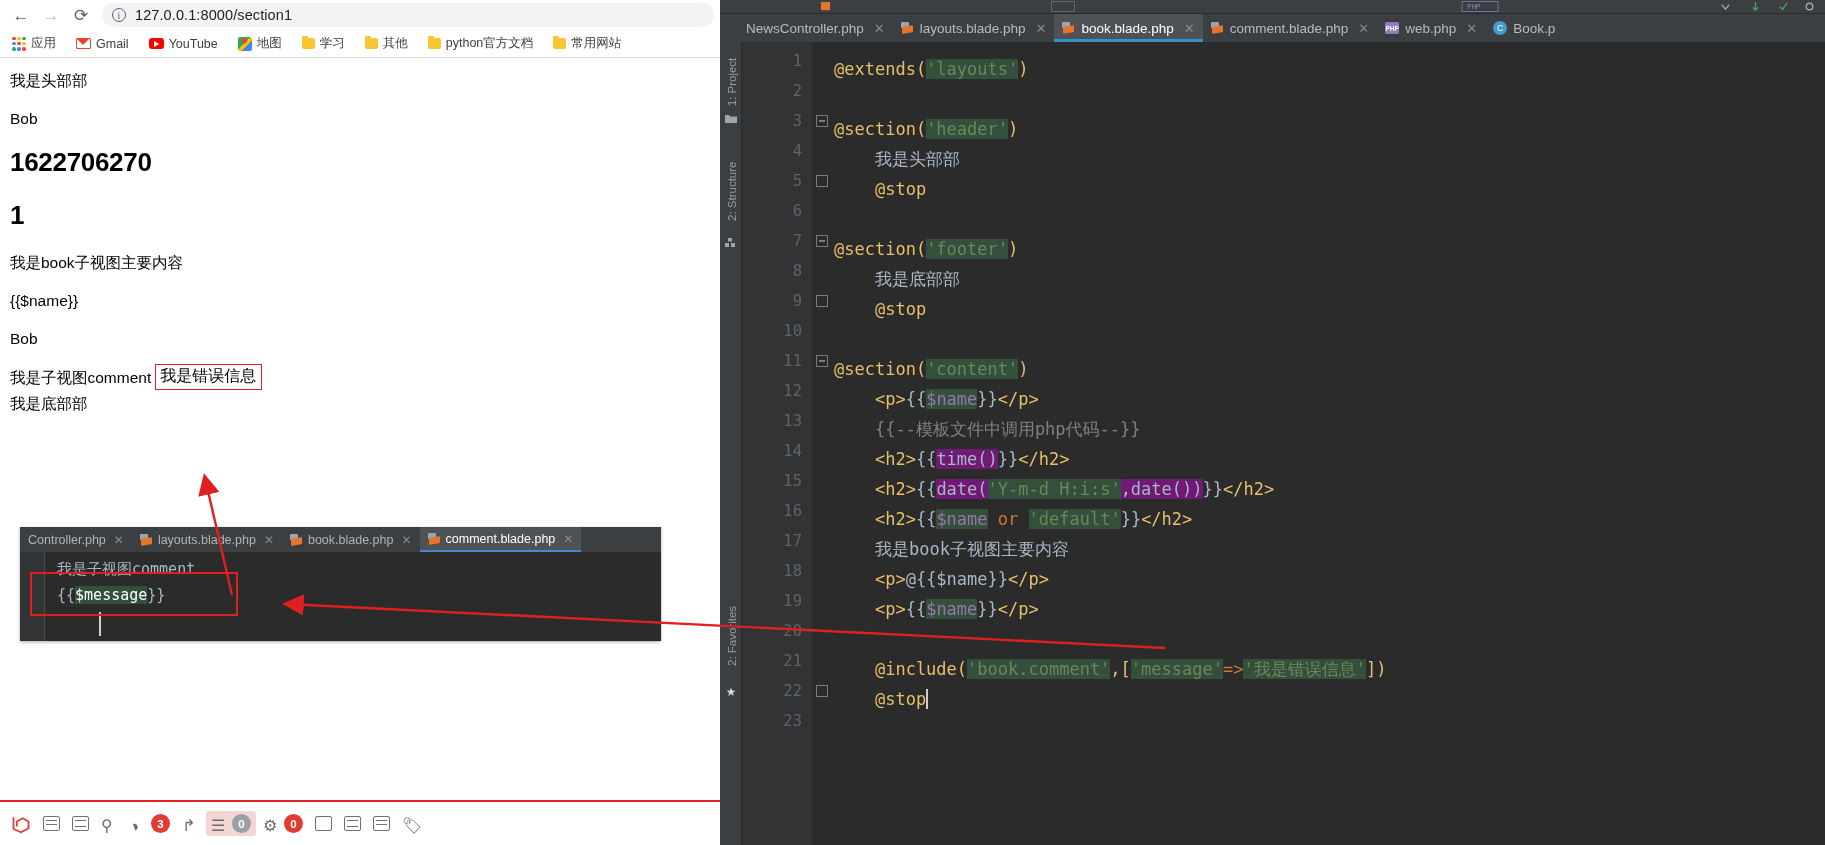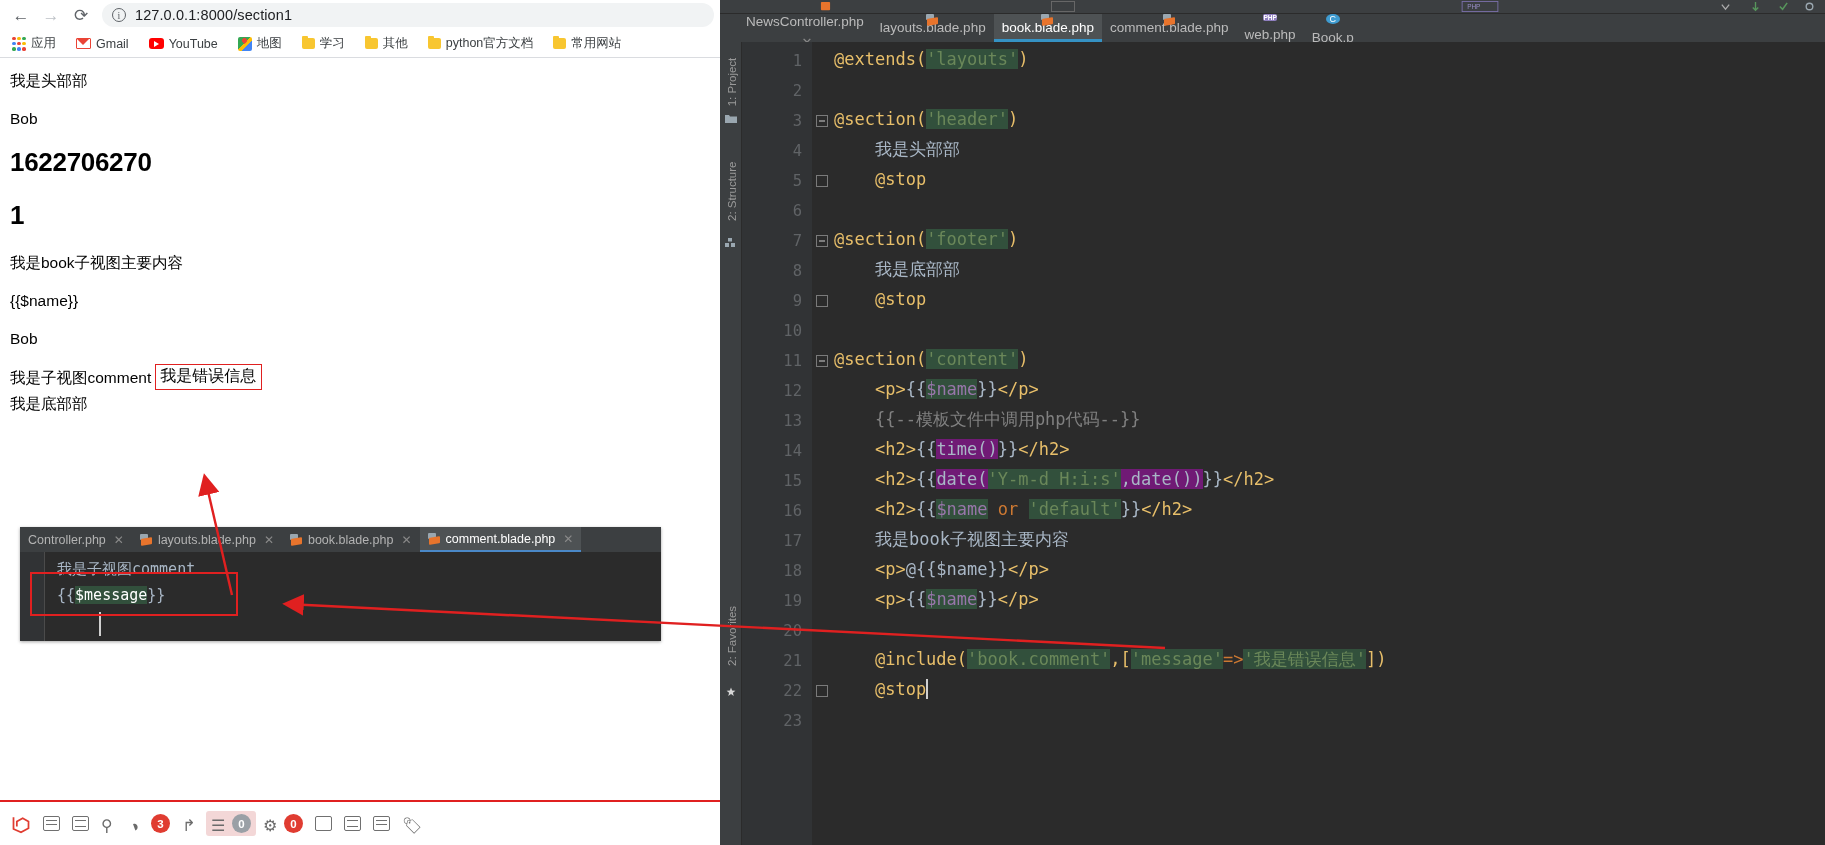--- a/index.html
+++ b/index.html
@@ -88,40 +88,40 @@
      border-top:1.4px solid #707070; border-bottom:1.4px solid #707070; }
   .laravel-ic { width:20px; height:20px; position:relative; }
 
   
   .ide { position:absolute; left:720px; top:0; width:1105px; height:845px; background:#3c3f41;
      font-family:"DejaVu Sans Mono","Liberation Mono",monospace; }
   .ide-topstrip { height:14px; background:#3c3f41; position:relative; border-bottom:1px solid #2b2b2b; }
   .ide-topstrip .tool-ic { position:absolute; width:11px; height:11px; top:1px; }
   .ide-tabs { height:28px; background:#3c3f41; display:flex; align-items:stretch;
      font-family:"Liberation Sans","DejaVu Sans",sans-serif; font-size:13.5px; padding-left:18px; }
-  .ide-tab { display:flex; align-items:center; gap:6px; padding:0 8px; color:#bbbbbb; white-space:nowrap;flex-direction:column; }
+  .ide-tab { display:flex; align-items:center; gap:6px; padding:0 8px; color:#bbbbbb; white-space:nowrap; }
   .ide-tab.active { background:#4e5254; color:#ffffff; box-shadow:inset 0 -3px 0 #3592c4; }
   .ide-tab .x { color:#8a8a8a; font-size:13px; margin-left:4px; }
   .php-ic { width:14px; height:12px; background:#8f7fbf; border-radius:2px; color:#fff;
      font-size:6.5px; display:flex; align-items:center; justify-content:center; font-weight:bold;
      font-family:"Liberation Sans",sans-serif; }
   .cls-ic { width:14px; height:14px; border-radius:50%; background:#3f9cd1; color:#fff; font-size:9px;
      display:flex; align-items:center; justify-content:center; font-family:"Liberation Sans",sans-serif; }
 
   .ide-main { position:absolute; left:0; top:42px; width:1105px; height:803px; display:flex; }
   .ide-sidebar { width:22px; background:#3c3f41; position:relative; border-right:1px solid #2b2b2b; }
   .side-lbl { position:absolute; left:-16px; color:#9a9a9a; font-size:11.5px; white-space:nowrap;
      transform:rotate(-90deg); transform-origin:center; width:56px; text-align:center;
      font-family:"Liberation Sans",sans-serif; }
   .side-ic { position:absolute; left:5px; width:12px; height:10px; }
   .ide-editor { flex:1; background:#2b2b2b; display:flex; position:relative; overflow:hidden; }
   .gutter { width:70px; background:#313335; text-align:right; padding-top:4px; flex:0 0 70px; position:relative; }
   .gutter .ln { height:30px; line-height:30px; color:#606366; font-size:15.5px; padding-right:10px; }
   .fold { position:absolute; right:-16px; width:12px; height:12px; }
-  .code { flex:1; padding-top:2px; position:relative; }
+  .code { flex:1; padding-top:12px; position:relative; }
   .cline { height:30px; line-height:30px; white-space:pre; font-size:17px; padding-left:22px; color:#a9b7c6; }
   .k-dir   { color:#e8bf6a; }
   .k-str   { color:#6a8759; background:#32503c; }
   .k-tag   { color:#e8bf6a; }
   .k-var   { color:#9876aa; background:#32503c; }
   .k-cmt   { color:#808080; }
   .k-fn    { color:#a9b7c6; background:#701a75; }
   .k-or    { color:#cc7832; }
   .k-txt   { color:#a9b7c6; }
   .ide-caret { display:inline-block; width:1.6px; height:20px; background:#d0d0d0; vertical-align:-4px; }

